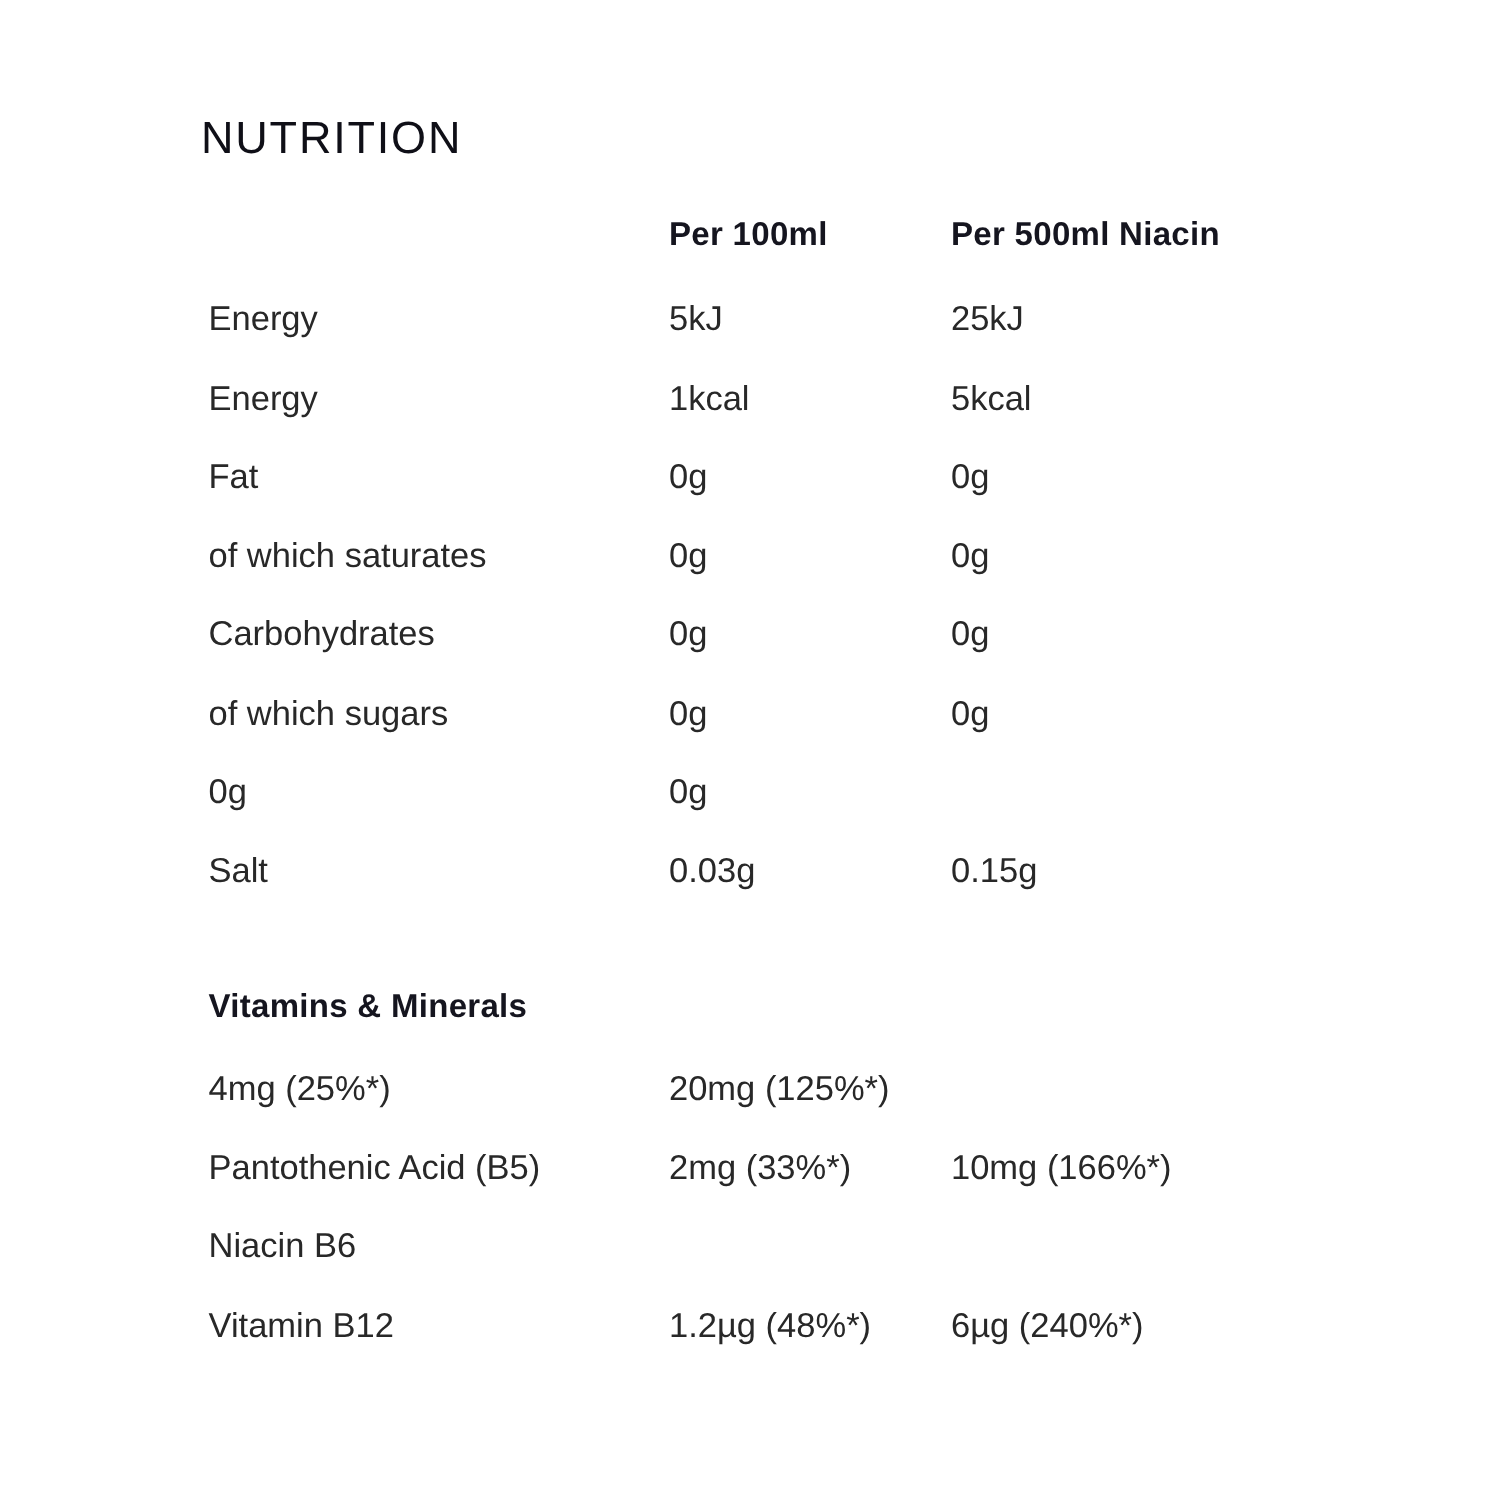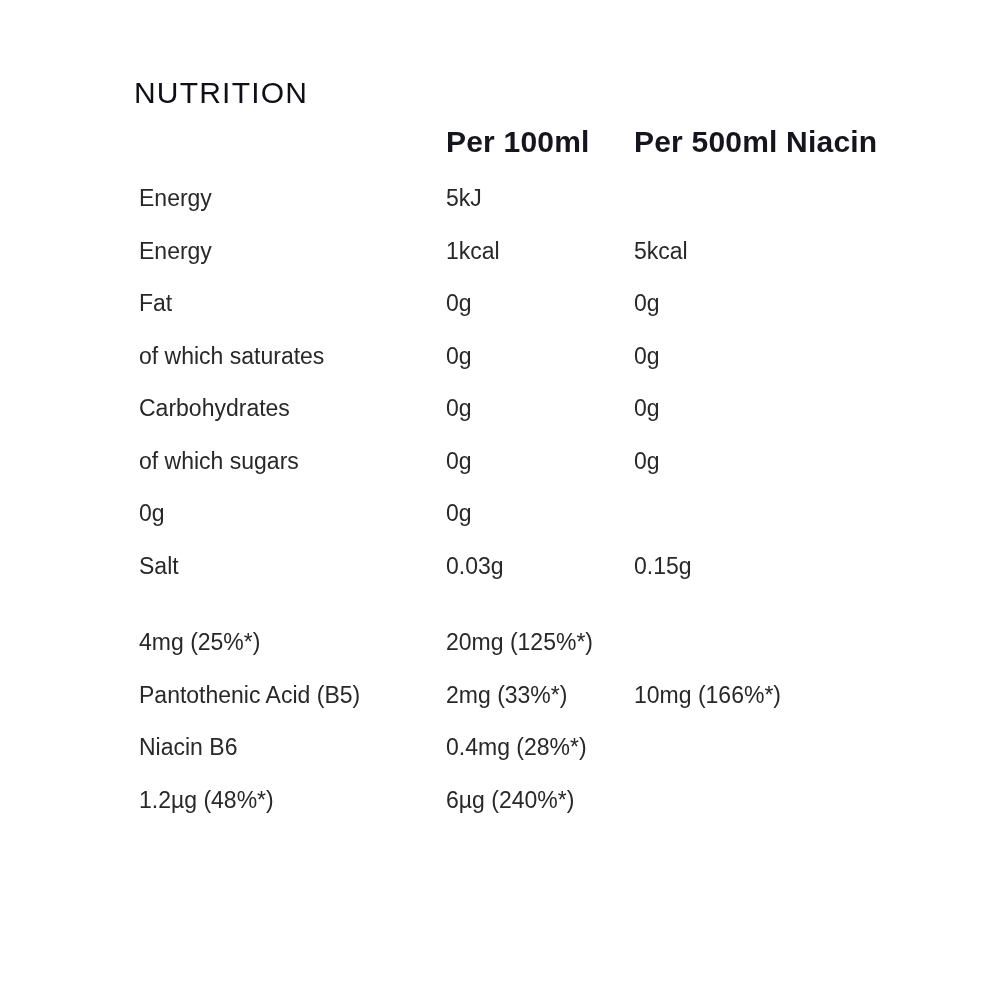--- a/index.html
+++ b/index.html
@@ -26,23 +26,23 @@
     font-weight: 400;
     letter-spacing: 1.2px;
     color: #0f0f17;
   }
   .grid-row {
     display: grid;
     grid-template-columns: 307px 188px 1fr;
     align-items: start;
   }
   .header-row {
-    margin-top: 17px;
+    margin-top: 31px;
     font-weight: 700;
-    font-size: 30px;
+    font-size: 22px;
     line-height: 30px;
     color: #15151f;
     letter-spacing: 0.2px;
   }
   .rows {
     margin-top: 26px;
   }
   .rows .grid-row {
     height: 52.5px;
     line-height: 30px;
@@ -72,20 +72,21 @@
   <div class="grid-row header-row">
     <span class="cell"></span>
     <span class="cell">Per 100ml</span>
     <span class="cell">Per 500ml Niacin</span>
   </div>
 
   <div class="rows">
     <div class="grid-row">
       <span class="cell">Energy</span>
       <span class="cell">5kJ</span>
+      <span class="cell">25kJ</span>
     </div>
     <div class="grid-row">
       <span class="cell">Energy</span>
       <span class="cell">1kcal</span>
       <span class="cell">5kcal</span>
     </div>
     <div class="grid-row">
       <span class="cell">Fat</span>
       <span class="cell">0g</span>
       <span class="cell">0g</span>
@@ -109,34 +110,35 @@
       <span class="cell">0g</span>
       <span class="cell">0g</span>
     </div>
     <div class="grid-row">
       <span class="cell">Salt</span>
       <span class="cell">0.03g</span>
       <span class="cell">0.15g</span>
     </div>
   </div>
 
+  <h2 class="section-title">Vitamins &amp; Minerals</h2>
 
   <div class="rows vitamin-rows">
     <div class="grid-row">
       <span class="cell">4mg (25%*)</span>
       <span class="cell">20mg (125%*)</span>
     </div>
     <div class="grid-row">
       <span class="cell">Pantothenic Acid (B5)</span>
       <span class="cell">2mg (33%*)</span>
       <span class="cell">10mg (166%*)</span>
     </div>
     <div class="grid-row">
       <span class="cell">Niacin B6</span>
-      <span class="cell">0.4mg (28%*)</span>
     </div>
     <div class="grid-row">
+      <span class="cell">Vitamin B12</span>
       <span class="cell">1.2µg (48%*)</span>
       <span class="cell">6µg (240%*)</span>
     </div>
   </div>
 
 </div>
 
 </body></html>

